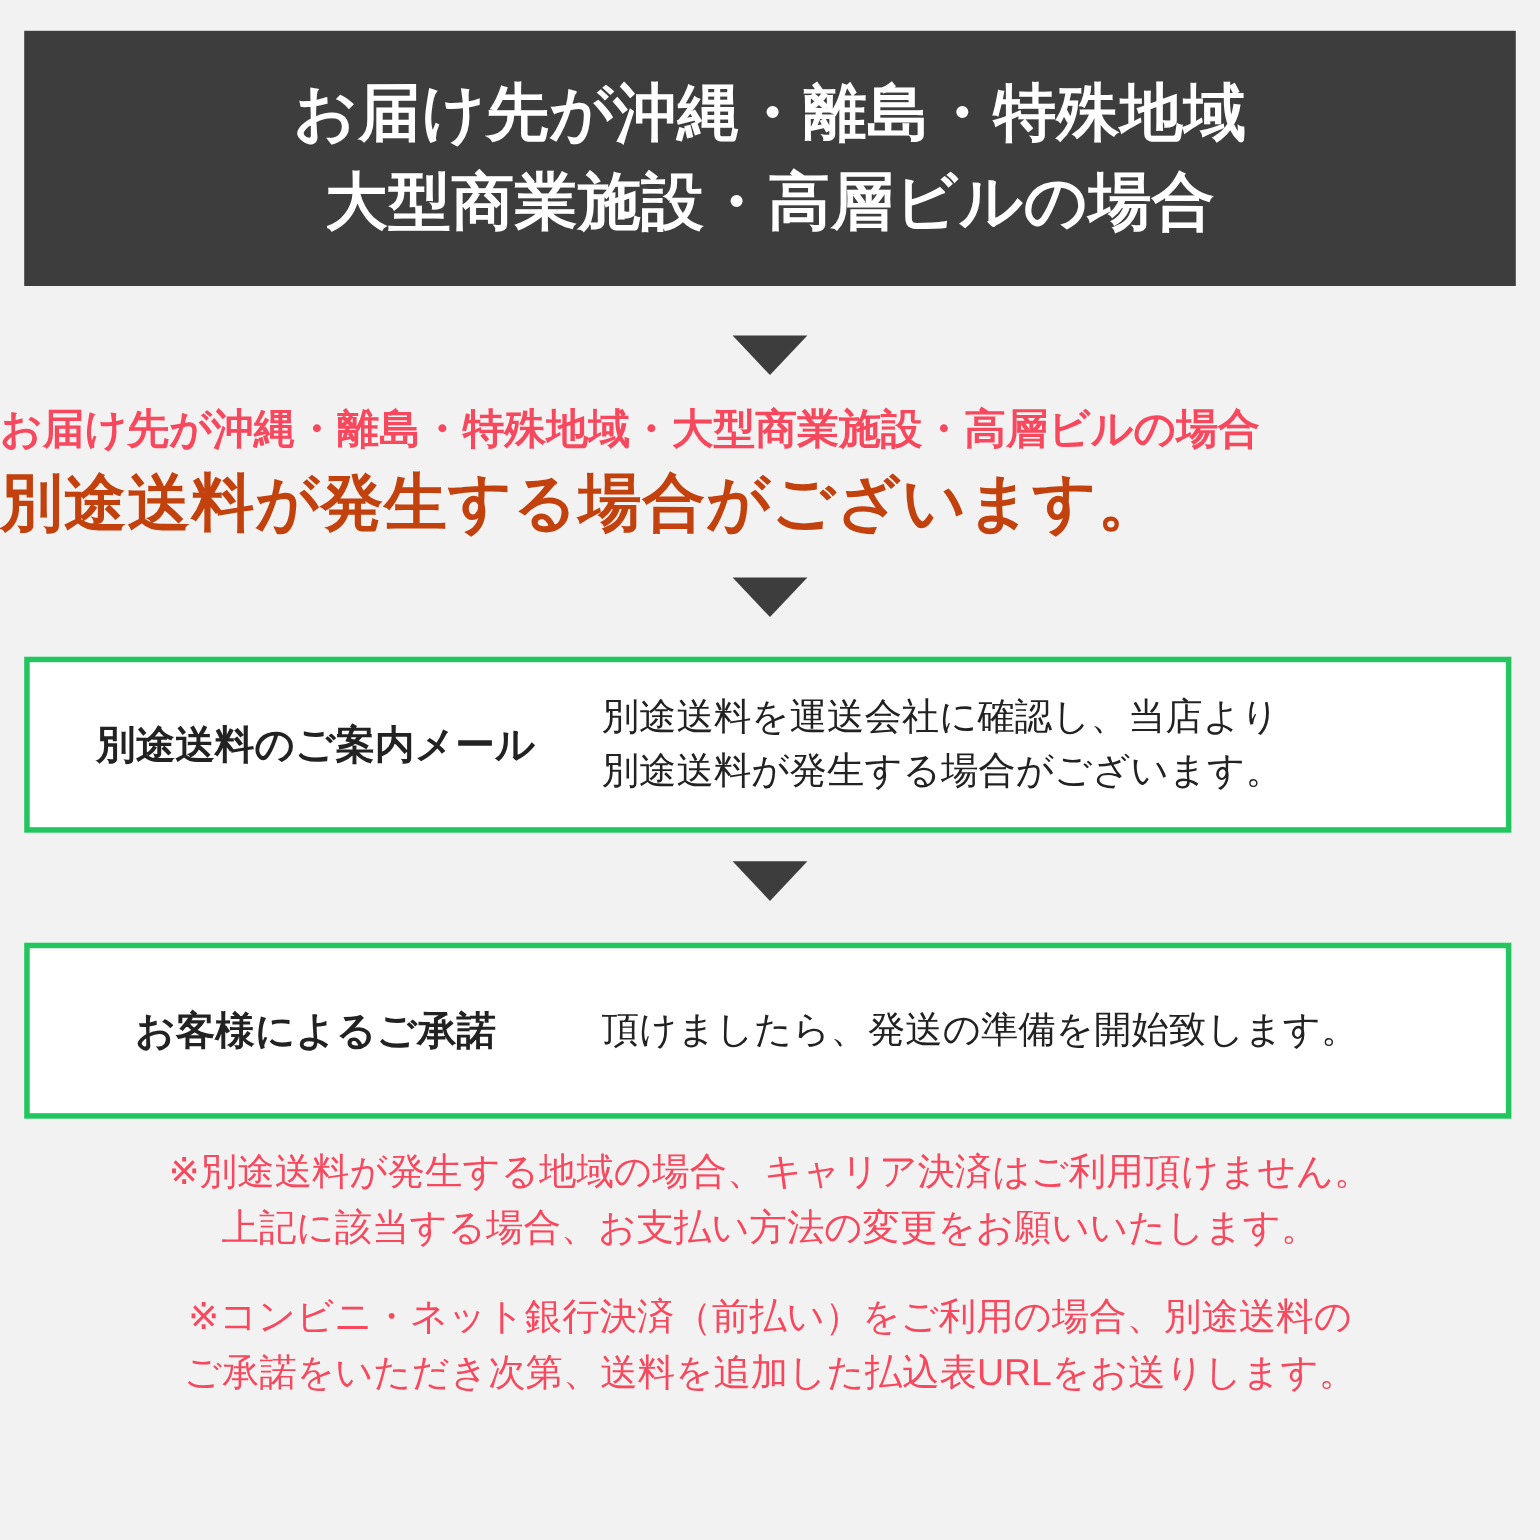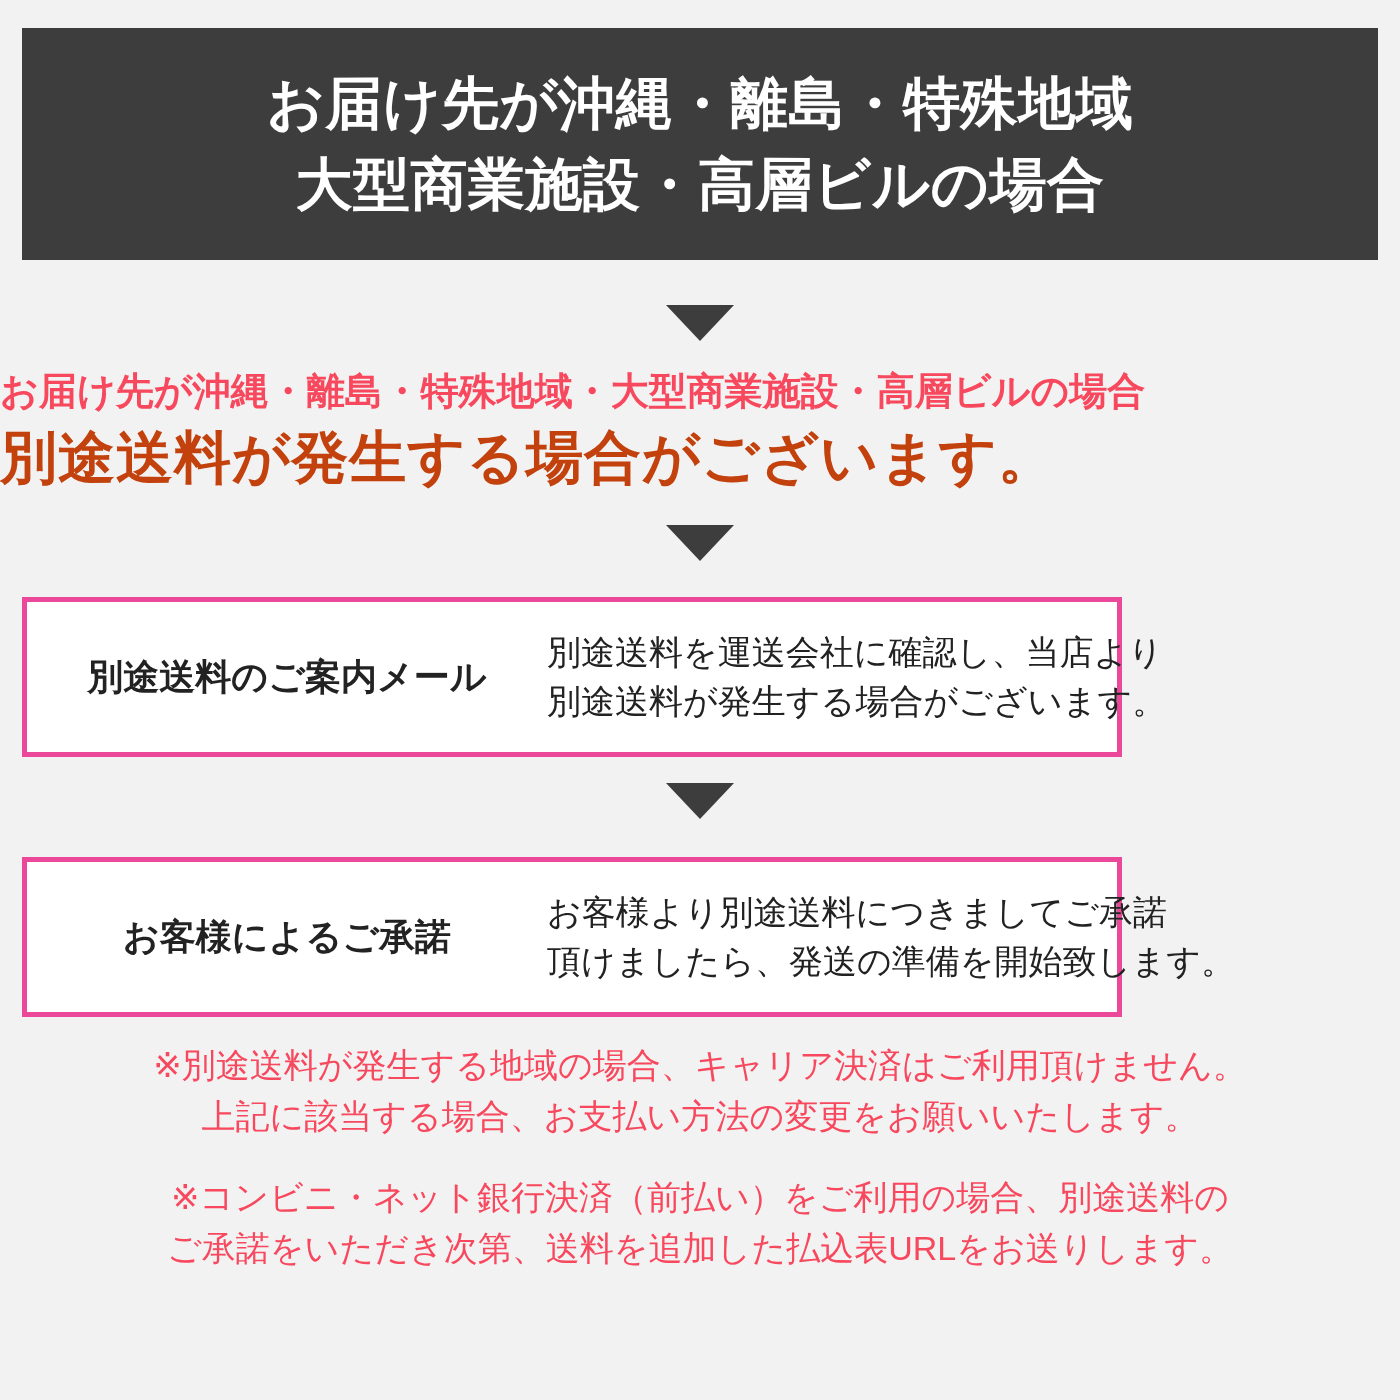--- a/index.html
+++ b/index.html
@@ -80,23 +80,23 @@
     line-height: 1.3;
     letter-spacing: 1px;
     white-space: nowrap;
     margin-top: 4px;
   }
 
   
   .step-box {
     position: absolute;
     left: 22px;
-    width: 1100px;
+    width: 1352px;
     background: #ffffff;
-    border: 5px solid #ec4899;
+    border: 5px solid #22c55e;
     box-sizing: border-box;
     display: flex;
     align-items: center;
   }
   #step-box-1 { top: 597px; height: 160px; }
   #step-box-2 { top: 857px; height: 160px; }
 
   .step-title {
     width: 520px;
     flex: 0 0 520px;
@@ -157,21 +157,20 @@
       <div>別途送料を運送会社に確認し、当店より</div>
       <div>別途送料が発生する場合がございます。</div>
     </div>
   </div>
 
   <div class="arrow" id="arrow-3"></div>
 
   <div class="step-box" id="step-box-2">
     <div class="step-title">お客様によるご承諾</div>
     <div class="step-desc">
-      <div>お客様より別途送料につきましてご承諾</div>
       <div>頂けましたら、発送の準備を開始致します。</div>
     </div>
   </div>
 
   <div class="notes">
     <div class="note">
       <div>※別途送料が発生する地域の場合、キャリア決済はご利用頂けません。</div>
       <div>上記に該当する場合、お支払い方法の変更をお願いいたします。</div>
     </div>
     <div class="note">

